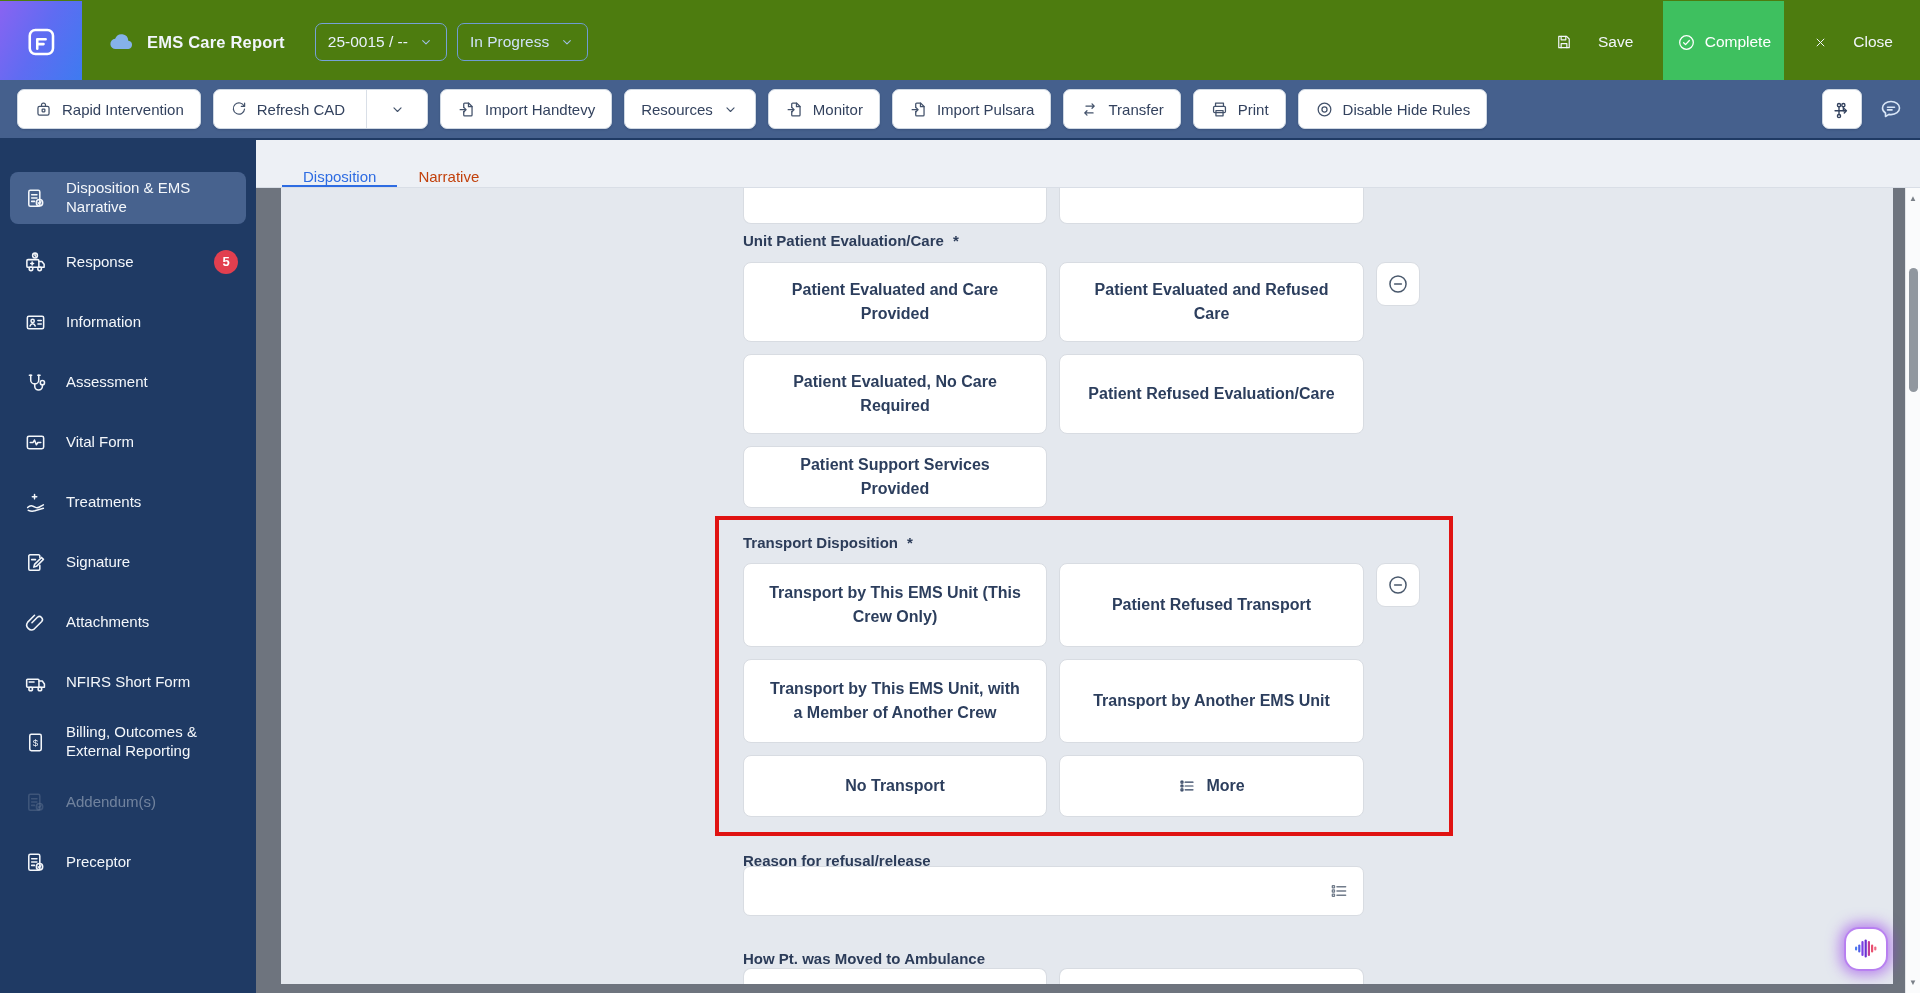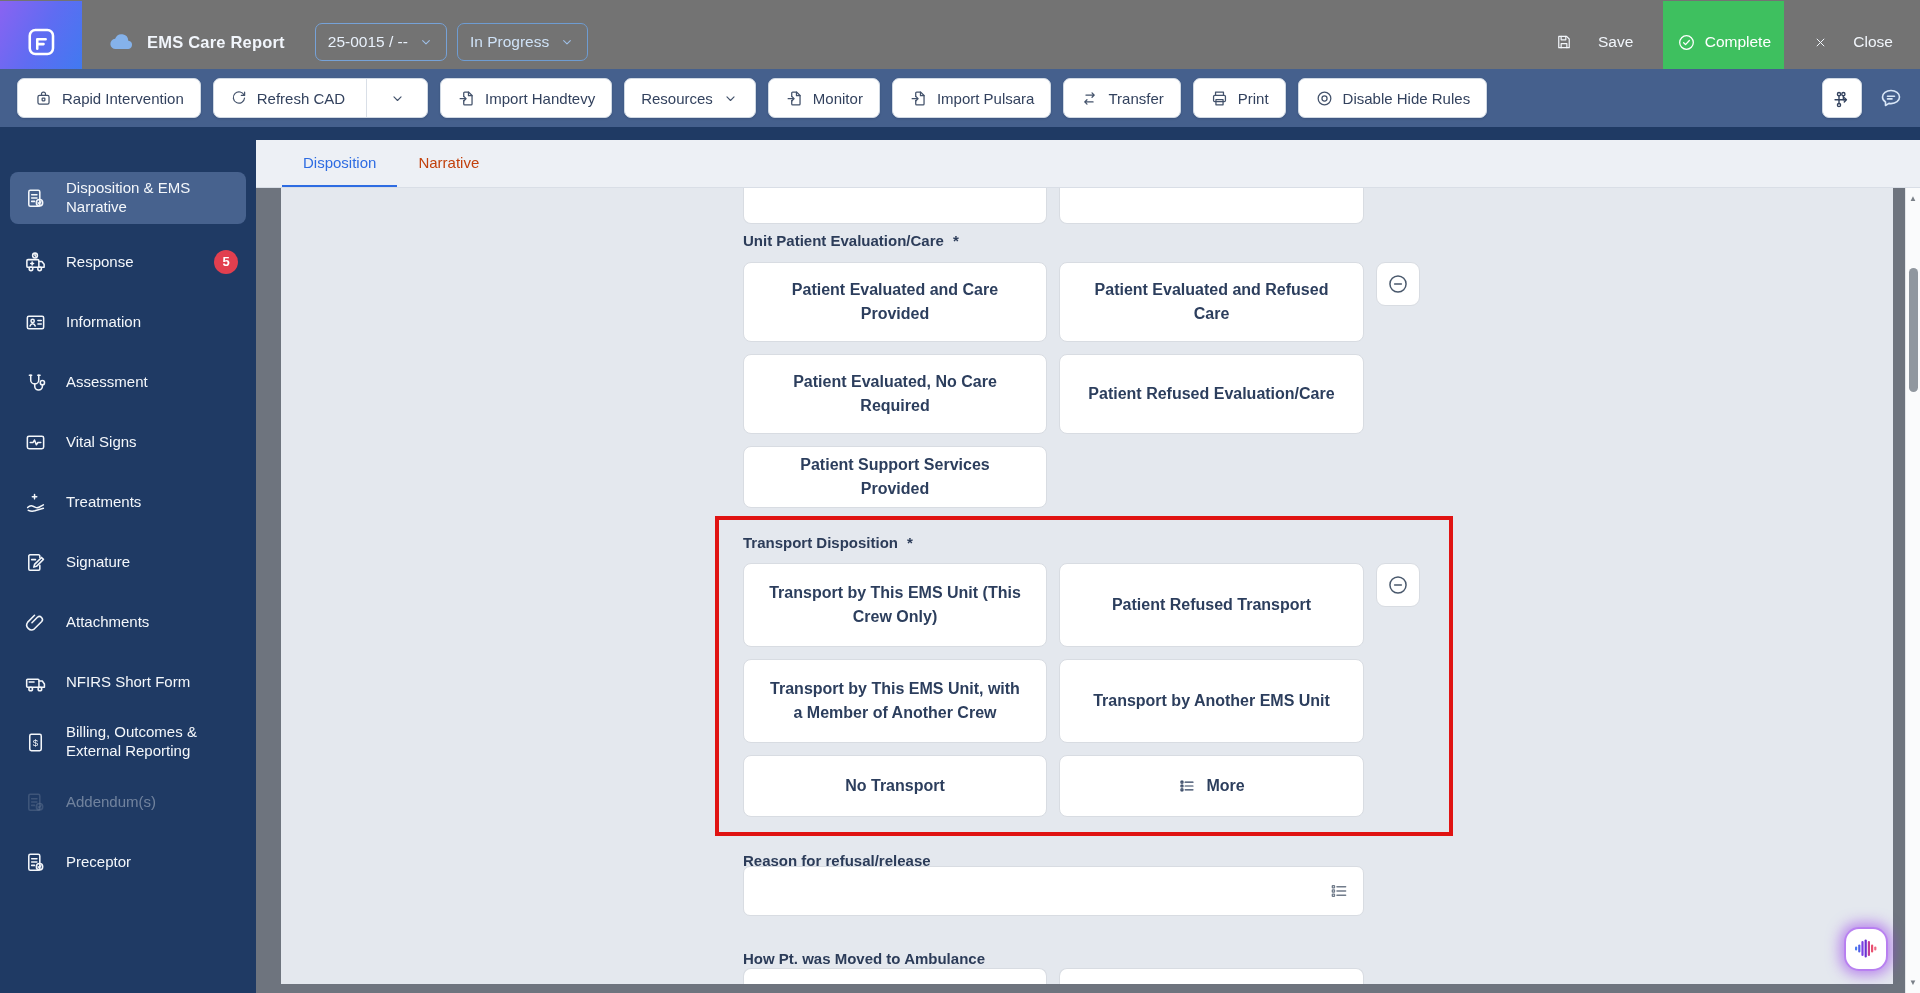--- a/index.html
+++ b/index.html
@@ -2,35 +2,35 @@
 <html><head>
 <meta charset="utf-8">
 <style>
   * { box-sizing: border-box; margin: 0; padding: 0; }
   html, body { width: 1920px; height: 993px; overflow: hidden; }
   body { font-family: "Liberation Sans", sans-serif; }
   #app { position: relative; width: 1920px; height: 993px; background: #1f3a64; overflow: hidden; }
   svg.ic { display: block; fill: none; stroke: currentColor; stroke-width: 1.6; stroke-linecap: round; stroke-linejoin: round; }
 
   
-  .topbar { position: absolute; top: 0; left: 0; right: 0; height: 84px; background: #737373; display: flex; align-items: center; }
+  .topbar { position: absolute; top: 0; left: 0; right: 0; height: 84px; background: #4d7c0f; display: flex; align-items: center; }
   .logo-tile { width: 82px; height: 82px; flex: 0 0 82px; background: linear-gradient(118deg, #8a63f2 0%, #5f6cf2 48%, #3d7bf0 100%); display: flex; align-items: center; justify-content: center; cursor: pointer; }
   .cloud-wrap { margin-left: 26px; color: #85b2ea; }
   .app-title { margin-left: 13px; color: #f2f6fc; font-size: 16.5px; font-weight: 700; letter-spacing: .2px; }
   .hdd { margin-left: 30px; height: 38px; border: 1px solid #76a2d8; border-radius: 7px; padding: 0 12px; display: flex; align-items: center; gap: 10px; color: #e9f1fb; font-size: 15.5px; cursor: pointer; }
   .hdd + .hdd { margin-left: 10px; color: #cfe2f7; border-color: #6e9cd2; }
   .hdd .chev { color: #9fc0e8; }
   .top-actions { margin-left: auto; display: flex; align-items: center; height: 82px; }
   .top-btn { display: flex; align-items: center; gap: 25px; background: none; border: none; color: #f2f6fb; font-size: 15.5px; font-family: inherit; cursor: pointer; }
   .save-btn { margin-right: 30px; }
   .complete-btn { height: 82px; width: 121px; background: #3ec05f; border: none; display: flex; align-items: center; justify-content: center; gap: 9px; color: #ffffff; font-size: 15.5px; font-family: inherit; cursor: pointer; }
   .close-btn { margin: 0 27px 0 29px; }
 
   
-  .toolbar { position: absolute; top: 69px; left: 0; right: 0; height: 58px; background: #45608d; display: flex; align-items: center; padding: 0 17px; gap: 12px; justify-content: center; }
+  .toolbar { position: absolute; top: 80px; left: 0; right: 0; height: 58px; background: #45608d; display: flex; align-items: center; padding: 0 17px; gap: 12px; justify-content: center; }
   .tbtn { height: 40px; background: #fff; border: 1px solid #cfd8e3; border-radius: 7px; display: inline-flex; align-items: center; gap: 9px; padding: 0 16px; font-size: 15px; font-weight: 500; color: #33425e; font-family: inherit; cursor: pointer; box-shadow: 0 1px 2px rgba(14,28,56,.18); white-space: nowrap; }
   .tbtn .t-ic { color: #43526b; }
   .tbtn.split { padding-right: 8px; }
   .tbtn .divider { width: 1px; align-self: stretch; background: #d9dfe7; margin-left: 12px; }
   .tbtn .chev-cell { padding: 0 13px; display: flex; align-items: center; color: #43526b; }
   .tb-right { margin-left: auto; display: flex; align-items: center; gap: 17px; }
   .tb-iconbtn { width: 40px; height: 40px; background: #fff; border: 1px solid #cfd8e3; border-radius: 7px; display: flex; align-items: center; justify-content: center; color: #33425e; cursor: pointer; box-shadow: 0 1px 2px rgba(14,28,56,.18); }
   .chat-wrap { color: #d8e6f7; cursor: pointer; display: flex; }
 
   
@@ -38,21 +38,21 @@
   .sitem { display: flex; align-items: center; gap: 18px; height: 60px; padding: 0 18px 0 24px; color: #f4f7fb; font-size: 15px; font-weight: 500; line-height: 1.25; cursor: pointer; }
   .sitem .s-ic { flex: 0 0 24px; display: flex; }
   .sitem .s-label { width: 160px; }
   .sitem.sel { background: #47628e; border-radius: 8px; margin: 0 10px 8px 10px; height: 52px; padding-left: 14px; width: 236px; }
   .sitem.disabled { color: rgba(244,247,251,.38); }
   .sitem.disabled .s-ic { opacity: .38; }
   .badge { margin-left: auto; min-width: 24px; height: 24px; border-radius: 12px; background: #e23f4f; color: #fff; font-size: 13px; font-weight: 700; display: flex; align-items: center; justify-content: center; }
 
   
   .main { position: absolute; left: 256px; top: 140px; right: 0; bottom: 0; }
-  .tabbar { height: 48px; background: #edf0f5; border-bottom: 1px solid #d9dee6; display: flex; padding-left: 26px; }
+  .tabbar { height: 48px; background: #edf0f5; border-bottom: 1px solid #d9dee6; display: flex; padding-left: 26px; align-items: flex-end; }
   .tab { display: flex; align-items: center; padding: 0 21px; font-size: 15px; font-weight: 500; color: #c2410c; border-bottom: 2px solid transparent; cursor: pointer; }
   .tab.active { color: #2e6ce2; border-bottom-color: #2e6ce2; }
 
   .viewport { position: absolute; top: 48px; left: 0; right: 15px; bottom: 0; background: #6e747e; }
   .page { position: absolute; left: 25px; top: 0; width: 1612px; height: 796px; background: #e4e8ee; overflow: hidden; }
 
   .card { position: absolute; background: #fff; border: 1px solid #d8dce2; border-radius: 8px; display: flex; align-items: center; justify-content: center; text-align: center; font-size: 16px; font-weight: 600; color: #2c3e5d; padding: 0 24px; line-height: 1.5; cursor: pointer; }
   .card.partial-top { border-top: none; border-radius: 0 0 8px 8px; cursor: default; }
   .card.partial-bot { border-bottom: none; border-radius: 8px 8px 0 0; cursor: default; }
   .flabel { position: absolute; font-size: 15px; font-weight: 700; color: #2c3c59; }
@@ -377,21 +377,21 @@
           </svg>
         </span>
       <span class="s-label">Assessment</span>
     </div>
     <div class="sitem">
       <span class="s-ic">
           <svg class="ic" width="23" height="23" viewBox="0 0 24 24">
             <use href="#i-vitals"></use>
           </svg>
         </span>
-      <span class="s-label">Vital Signs</span>
+      <span class="s-label">Vital Form</span>
     </div>
     <div class="sitem">
       <span class="s-ic">
           <svg class="ic" width="23" height="23" viewBox="0 0 24 24">
             <use href="#i-hand"></use>
           </svg>
         </span>
       <span class="s-label">Treatments</span>
     </div>
     <div class="sitem">

